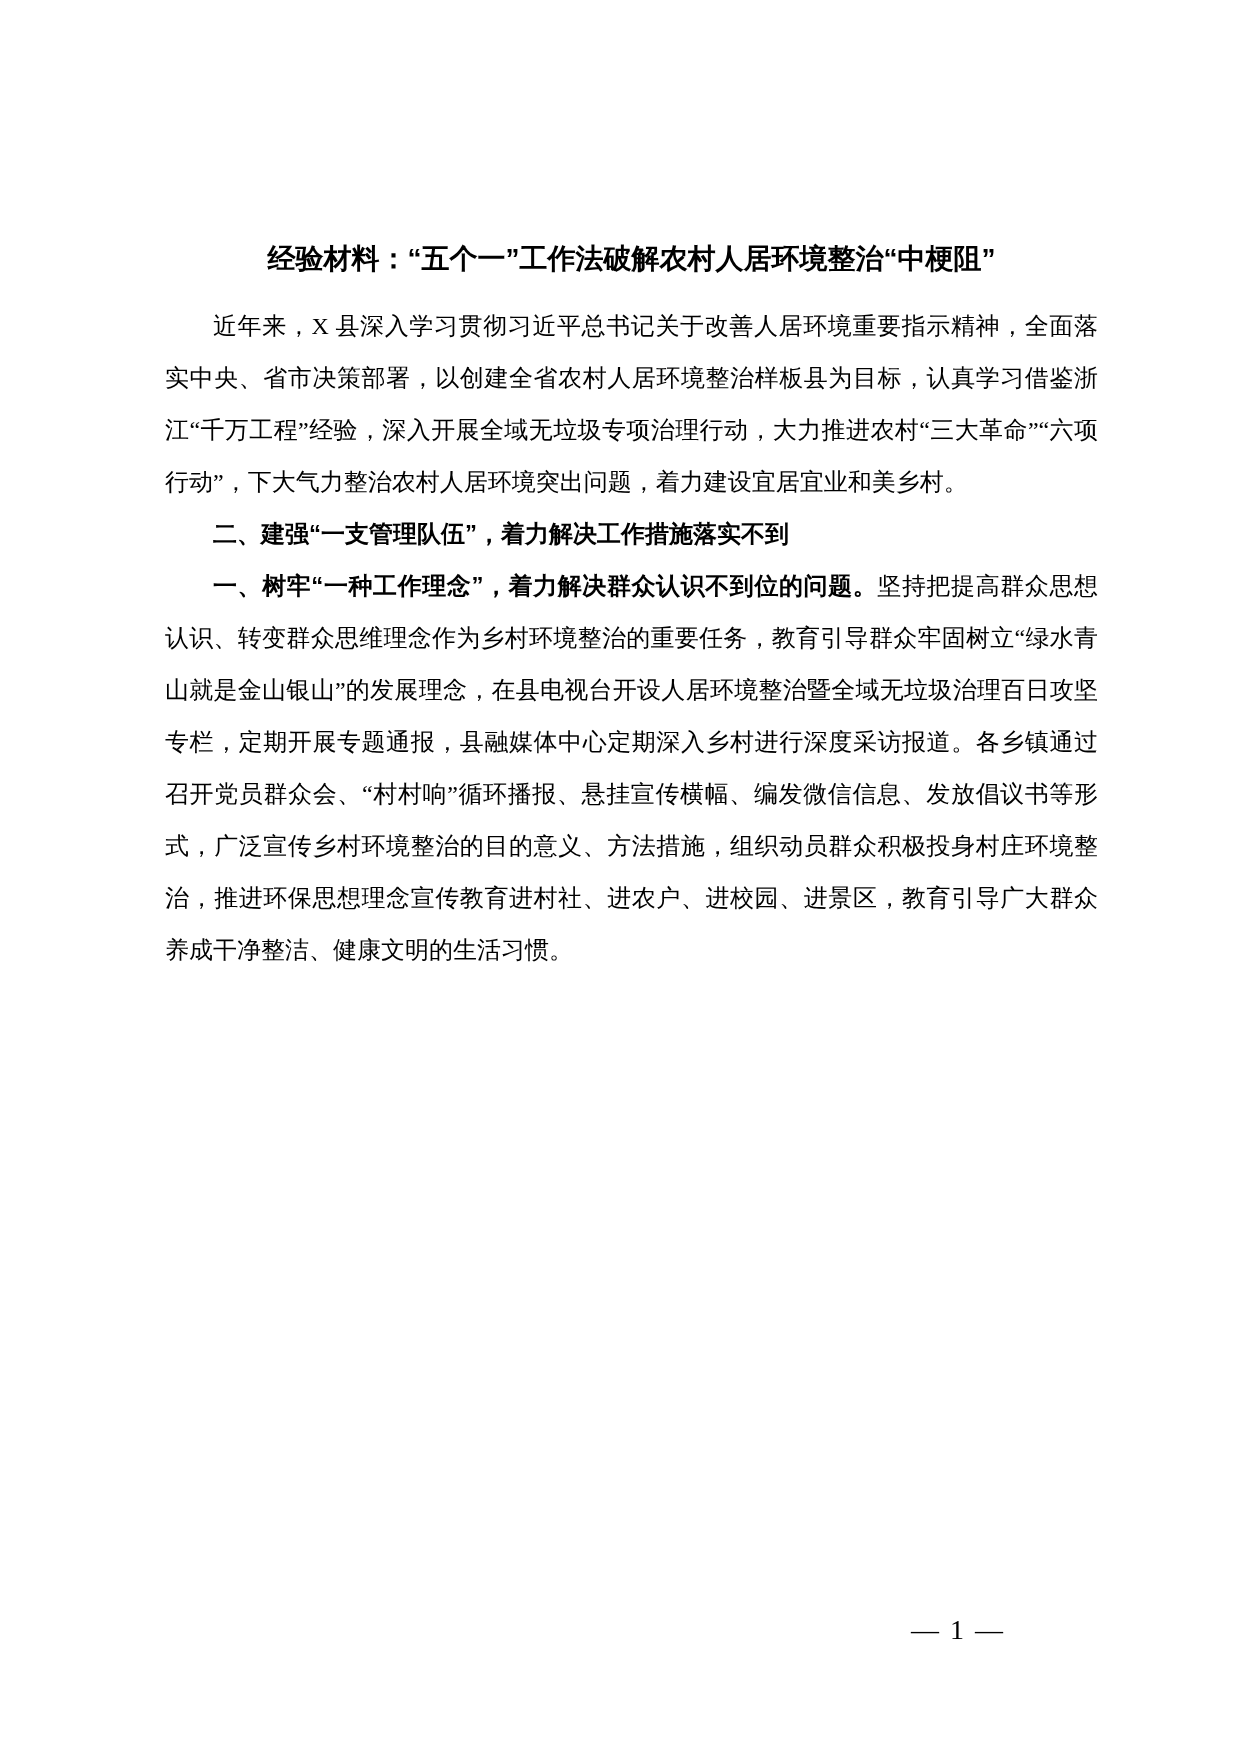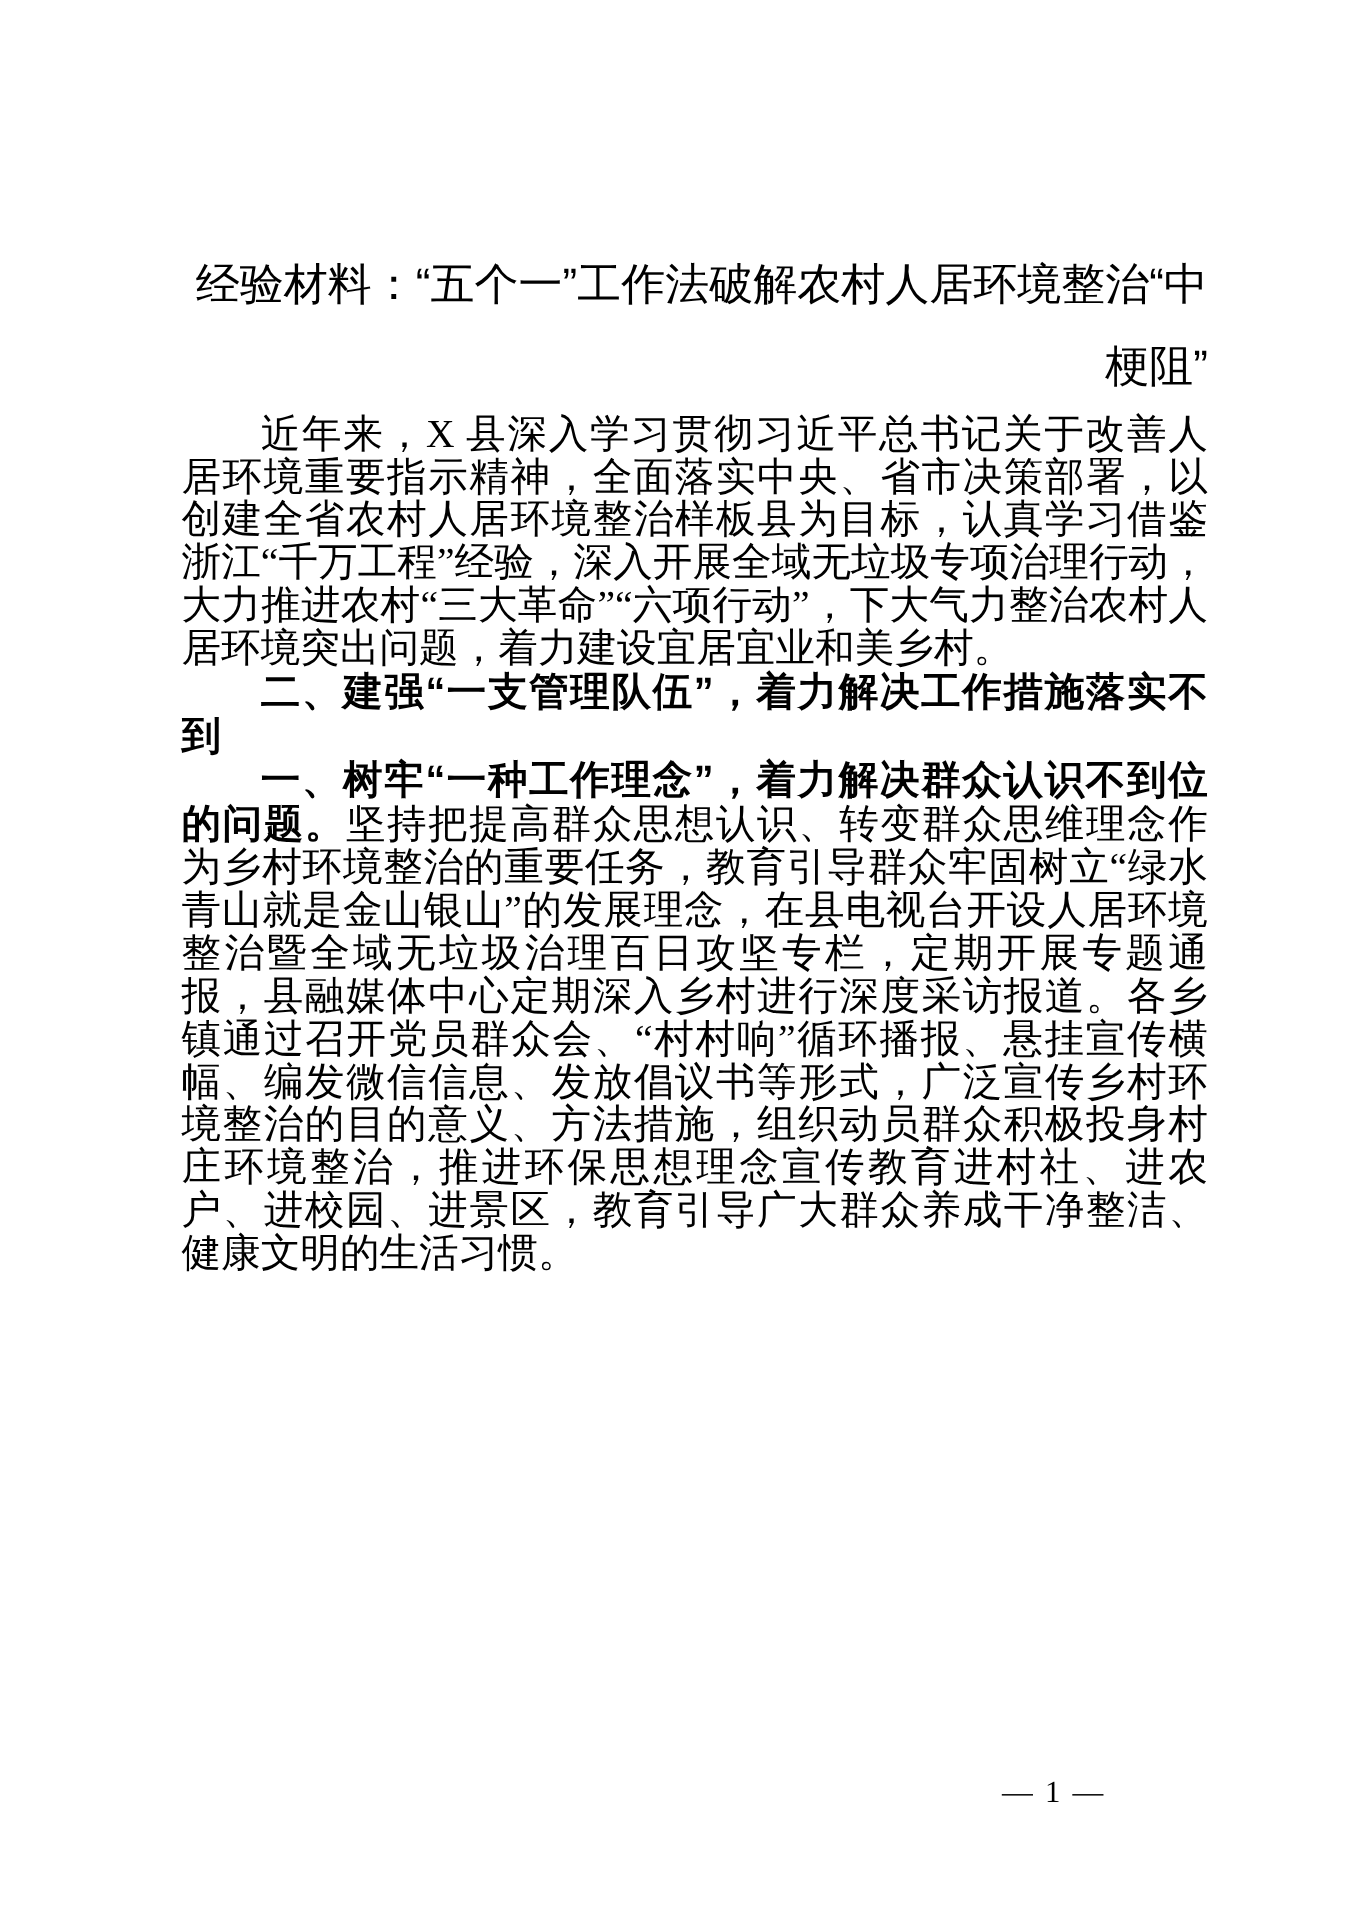--- a/index.html
+++ b/index.html
@@ -17,31 +17,31 @@
       color: #000000;
     }
     .content {
       position: absolute;
       left: 165px;
       top: 222px;
       width: 933px;
     }
     .doc-title {
       font-family: "Liberation Sans", sans-serif;
-      font-weight: 400;
-      font-size: 40px;
+      font-weight: 700;
+      font-size: 28px;
       line-height: 74px;
-      text-align: right;
+      text-align: center;
       color: #000000;
       margin: 0 0 4px 0;
     }
     .para {
       margin: 0;
-      font-size: 36px;
-      line-height: 39px;
+      font-size: 24px;
+      line-height: 52px;
       text-align: justify;
       text-justify: inter-character;
       text-indent: 2em;
       word-break: break-all;
       overflow-wrap: break-word;
       color: #000000;
     }
     .para .lead {
       font-family: "Liberation Sans", sans-serif;
       font-weight: 700;

